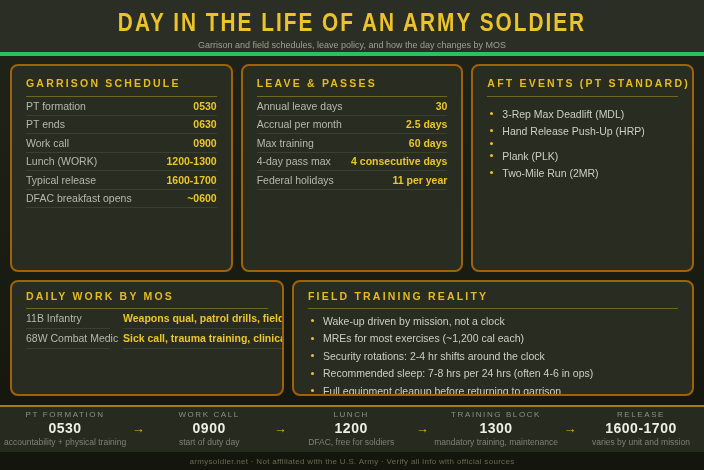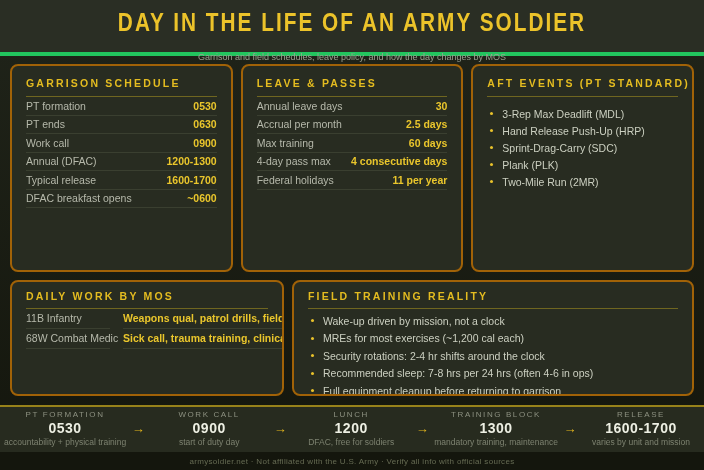--- a/index.html
+++ b/index.html
@@ -6,21 +6,21 @@
   html,body { width:704px; height:470px; }
   body {
     font-family:"Liberation Sans","DejaVu Sans",sans-serif;
     background:linear-gradient(#20241a,#14160d);
     overflow:hidden;
     -webkit-font-smoothing:antialiased;
   }
   
   .header { height:56px; background:#2a2e24; border-bottom:4px solid #22c55e; text-align:center; padding-top:9px; }
   .title { font-size:26px; font-weight:800; letter-spacing:2.5px; color:#ecc32a; line-height:1.05; transform:scaleX(0.8); transform-origin:center; white-space:nowrap; }
-  .subtitle { margin-top:16px; font-size:9px; color:#9aa091; }
+  .subtitle { margin-top:4px; font-size:9px; color:#9aa091; }
   
   .main { padding:8px 10px 0; }
   .row-top { display:flex; gap:8px; height:208px; }
   .row-bottom { display:flex; gap:8px; height:116px; margin-top:8px; }
   .card { background:#282c21; border:2px solid #a16207; border-radius:8px; padding:11px 14px; overflow:hidden; }
   .row-top .card { flex:1; }
   .card-mos { width:274px; flex:none; padding-top:8px; }
   .card-field { flex:1; padding-top:8px; }
   .card-title { color:#e4bc20; font-size:10.5px; font-weight:700; letter-spacing:2.2px; padding-bottom:7px; border-bottom:1px solid #6f6620; white-space:nowrap; }
   .card-mos .card-title, .card-field .card-title { padding-bottom:6px; }
@@ -67,21 +67,21 @@
         </div>
       <div class="kv">
           <span class="k">PT ends</span>
           <span class="v">0630</span>
         </div>
       <div class="kv">
           <span class="k">Work call</span>
           <span class="v">0900</span>
         </div>
       <div class="kv">
-          <span class="k">Annual (DFAC)</span>
+          <span class="k">Lunch (WORK)</span>
           <span class="v">1200-1300</span>
         </div>
       <div class="kv">
           <span class="k">Typical release</span>
           <span class="v">1600-1700</span>
         </div>
       <div class="kv">
           <span class="k">DFAC breakfast opens</span>
           <span class="v">~0600</span>
         </div>
@@ -117,21 +117,20 @@
         <div class="bullet" style="padding:2.5px 0;">
             <span class="dot"></span>
             <span>3-Rep Max Deadlift (MDL)</span>
           </div>
         <div class="bullet" style="padding:2.5px 0;">
             <span class="dot"></span>
             <span>Hand Release Push-Up (HRP)</span>
           </div>
         <div class="bullet" style="padding:2.5px 0;">
             <span class="dot"></span>
-            <span>Sprint-Drag-Carry (SDC)</span>
           </div>
         <div class="bullet" style="padding:2.5px 0;">
             <span class="dot"></span>
             <span>Plank (PLK)</span>
           </div>
         <div class="bullet" style="padding:2.5px 0;">
             <span class="dot"></span>
             <span>Two-Mile Run (2MR)</span>
           </div>
       </div>

